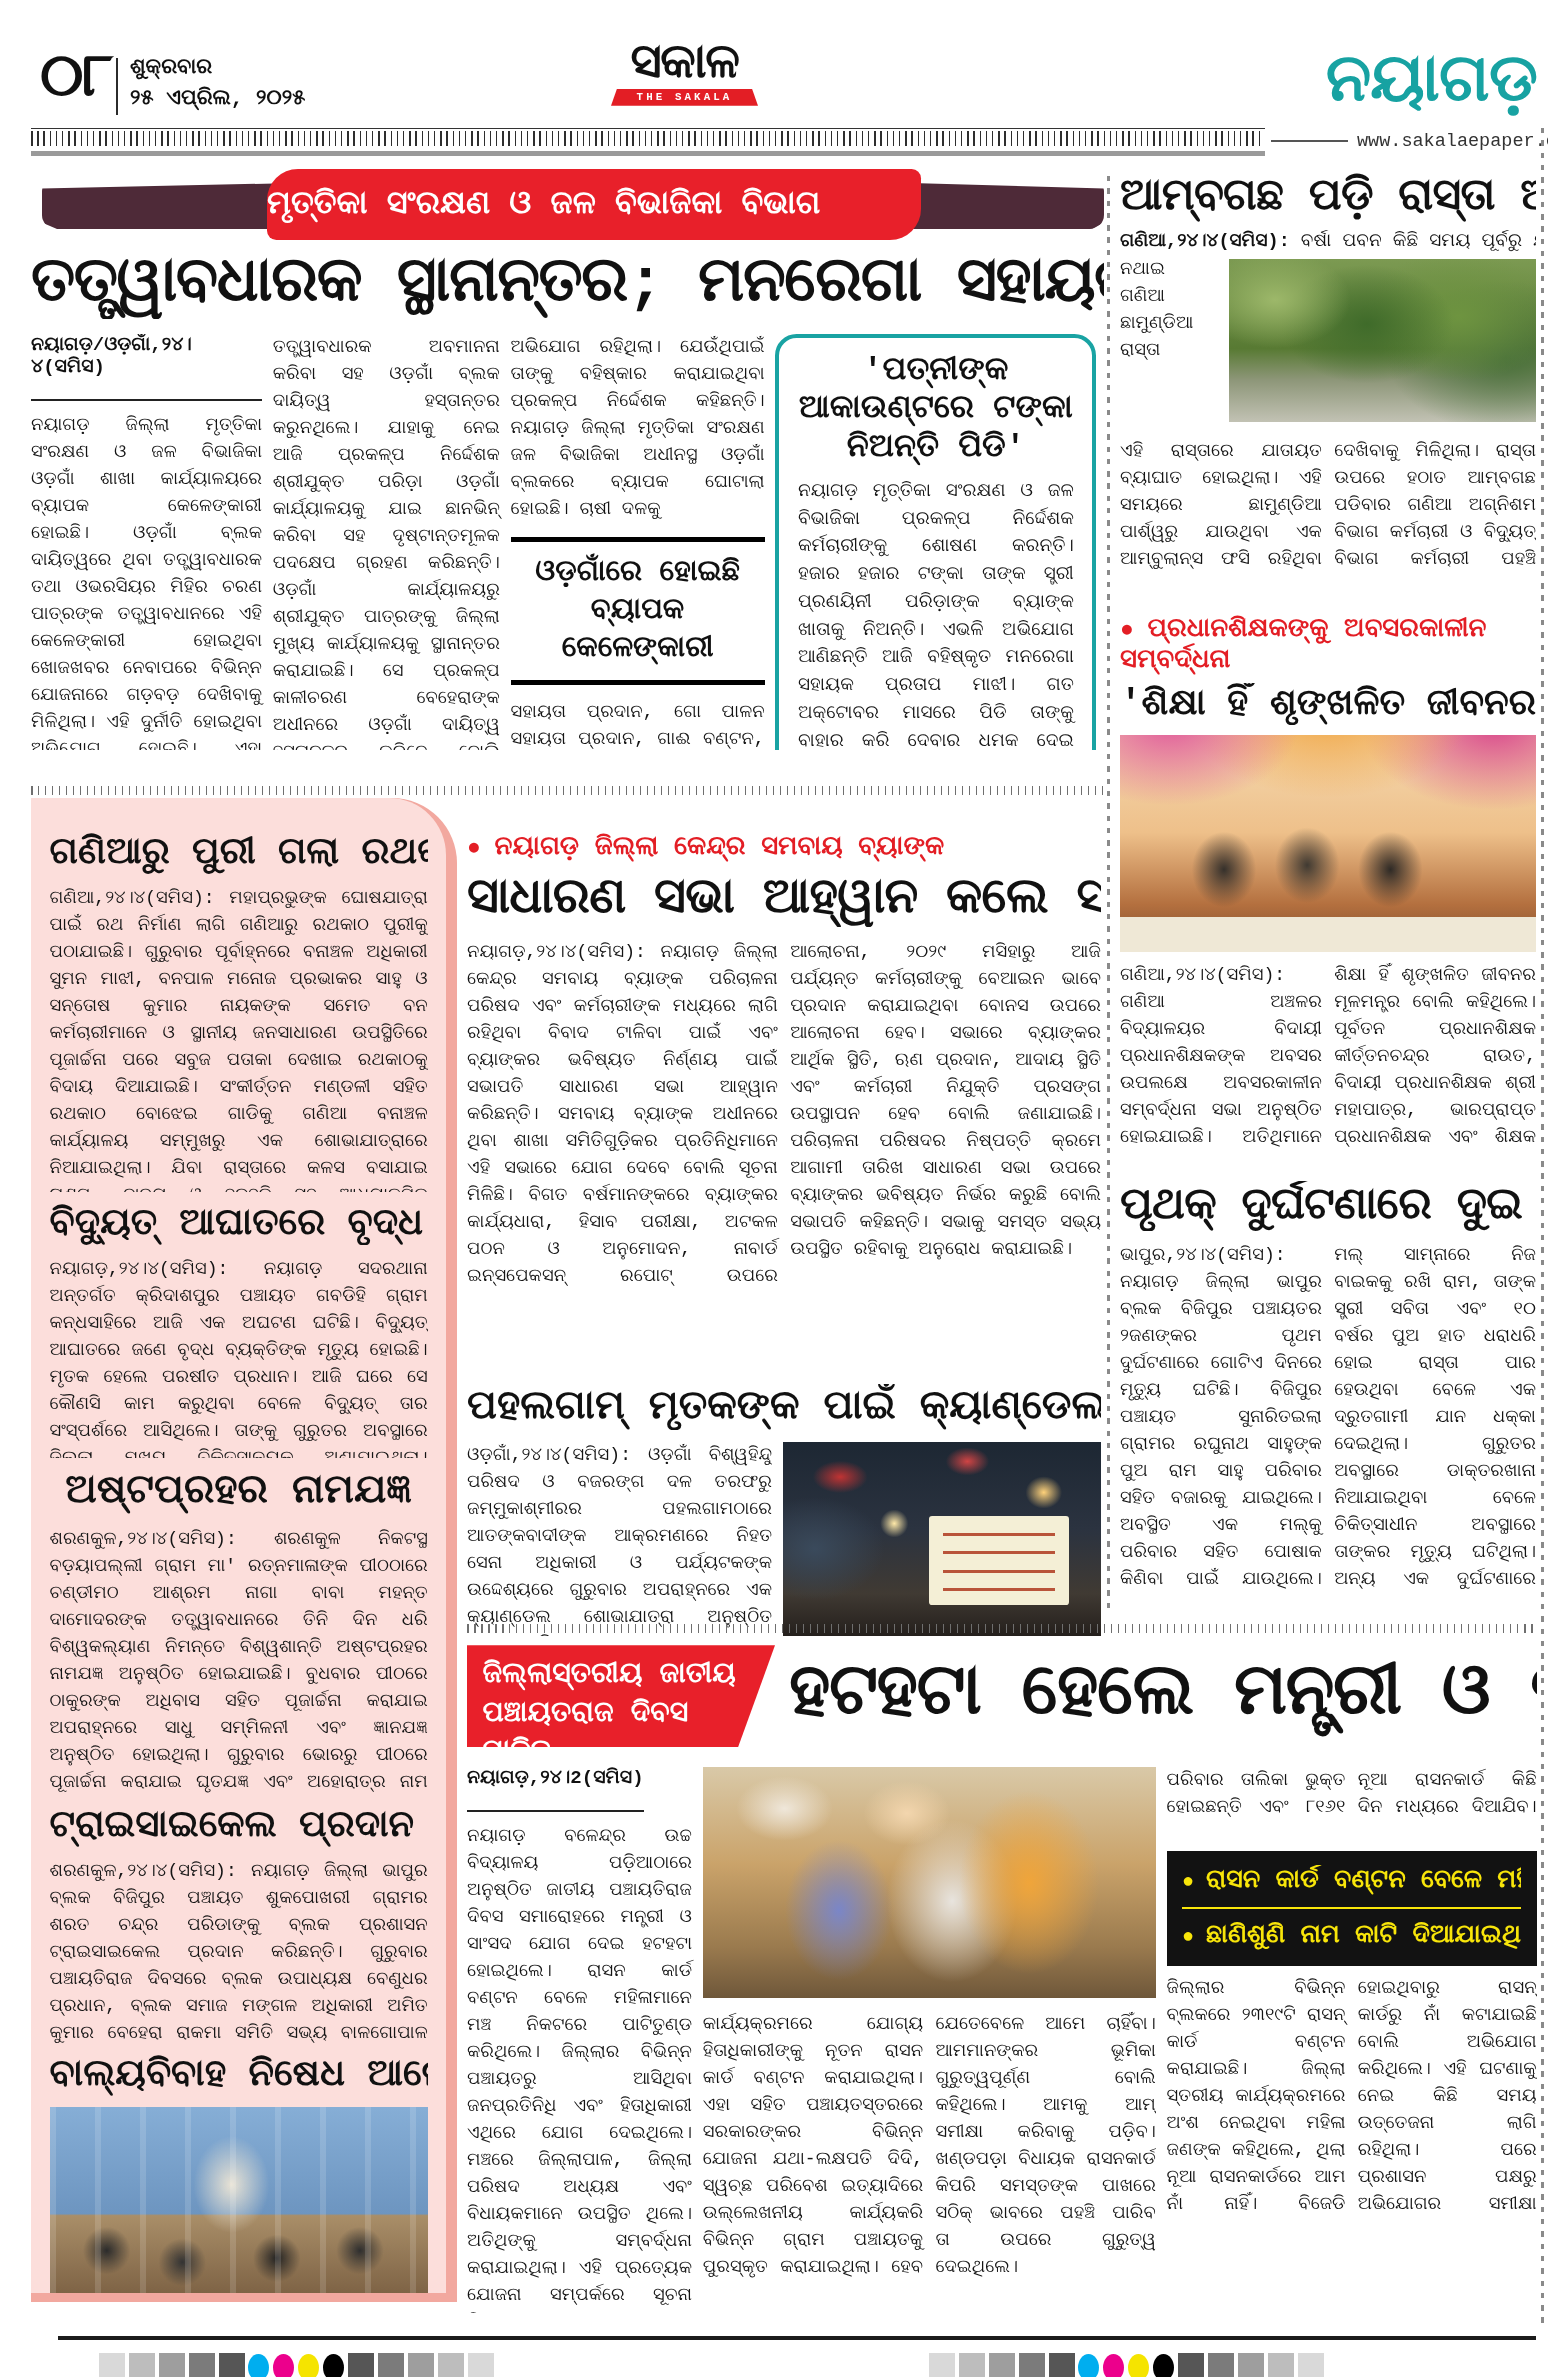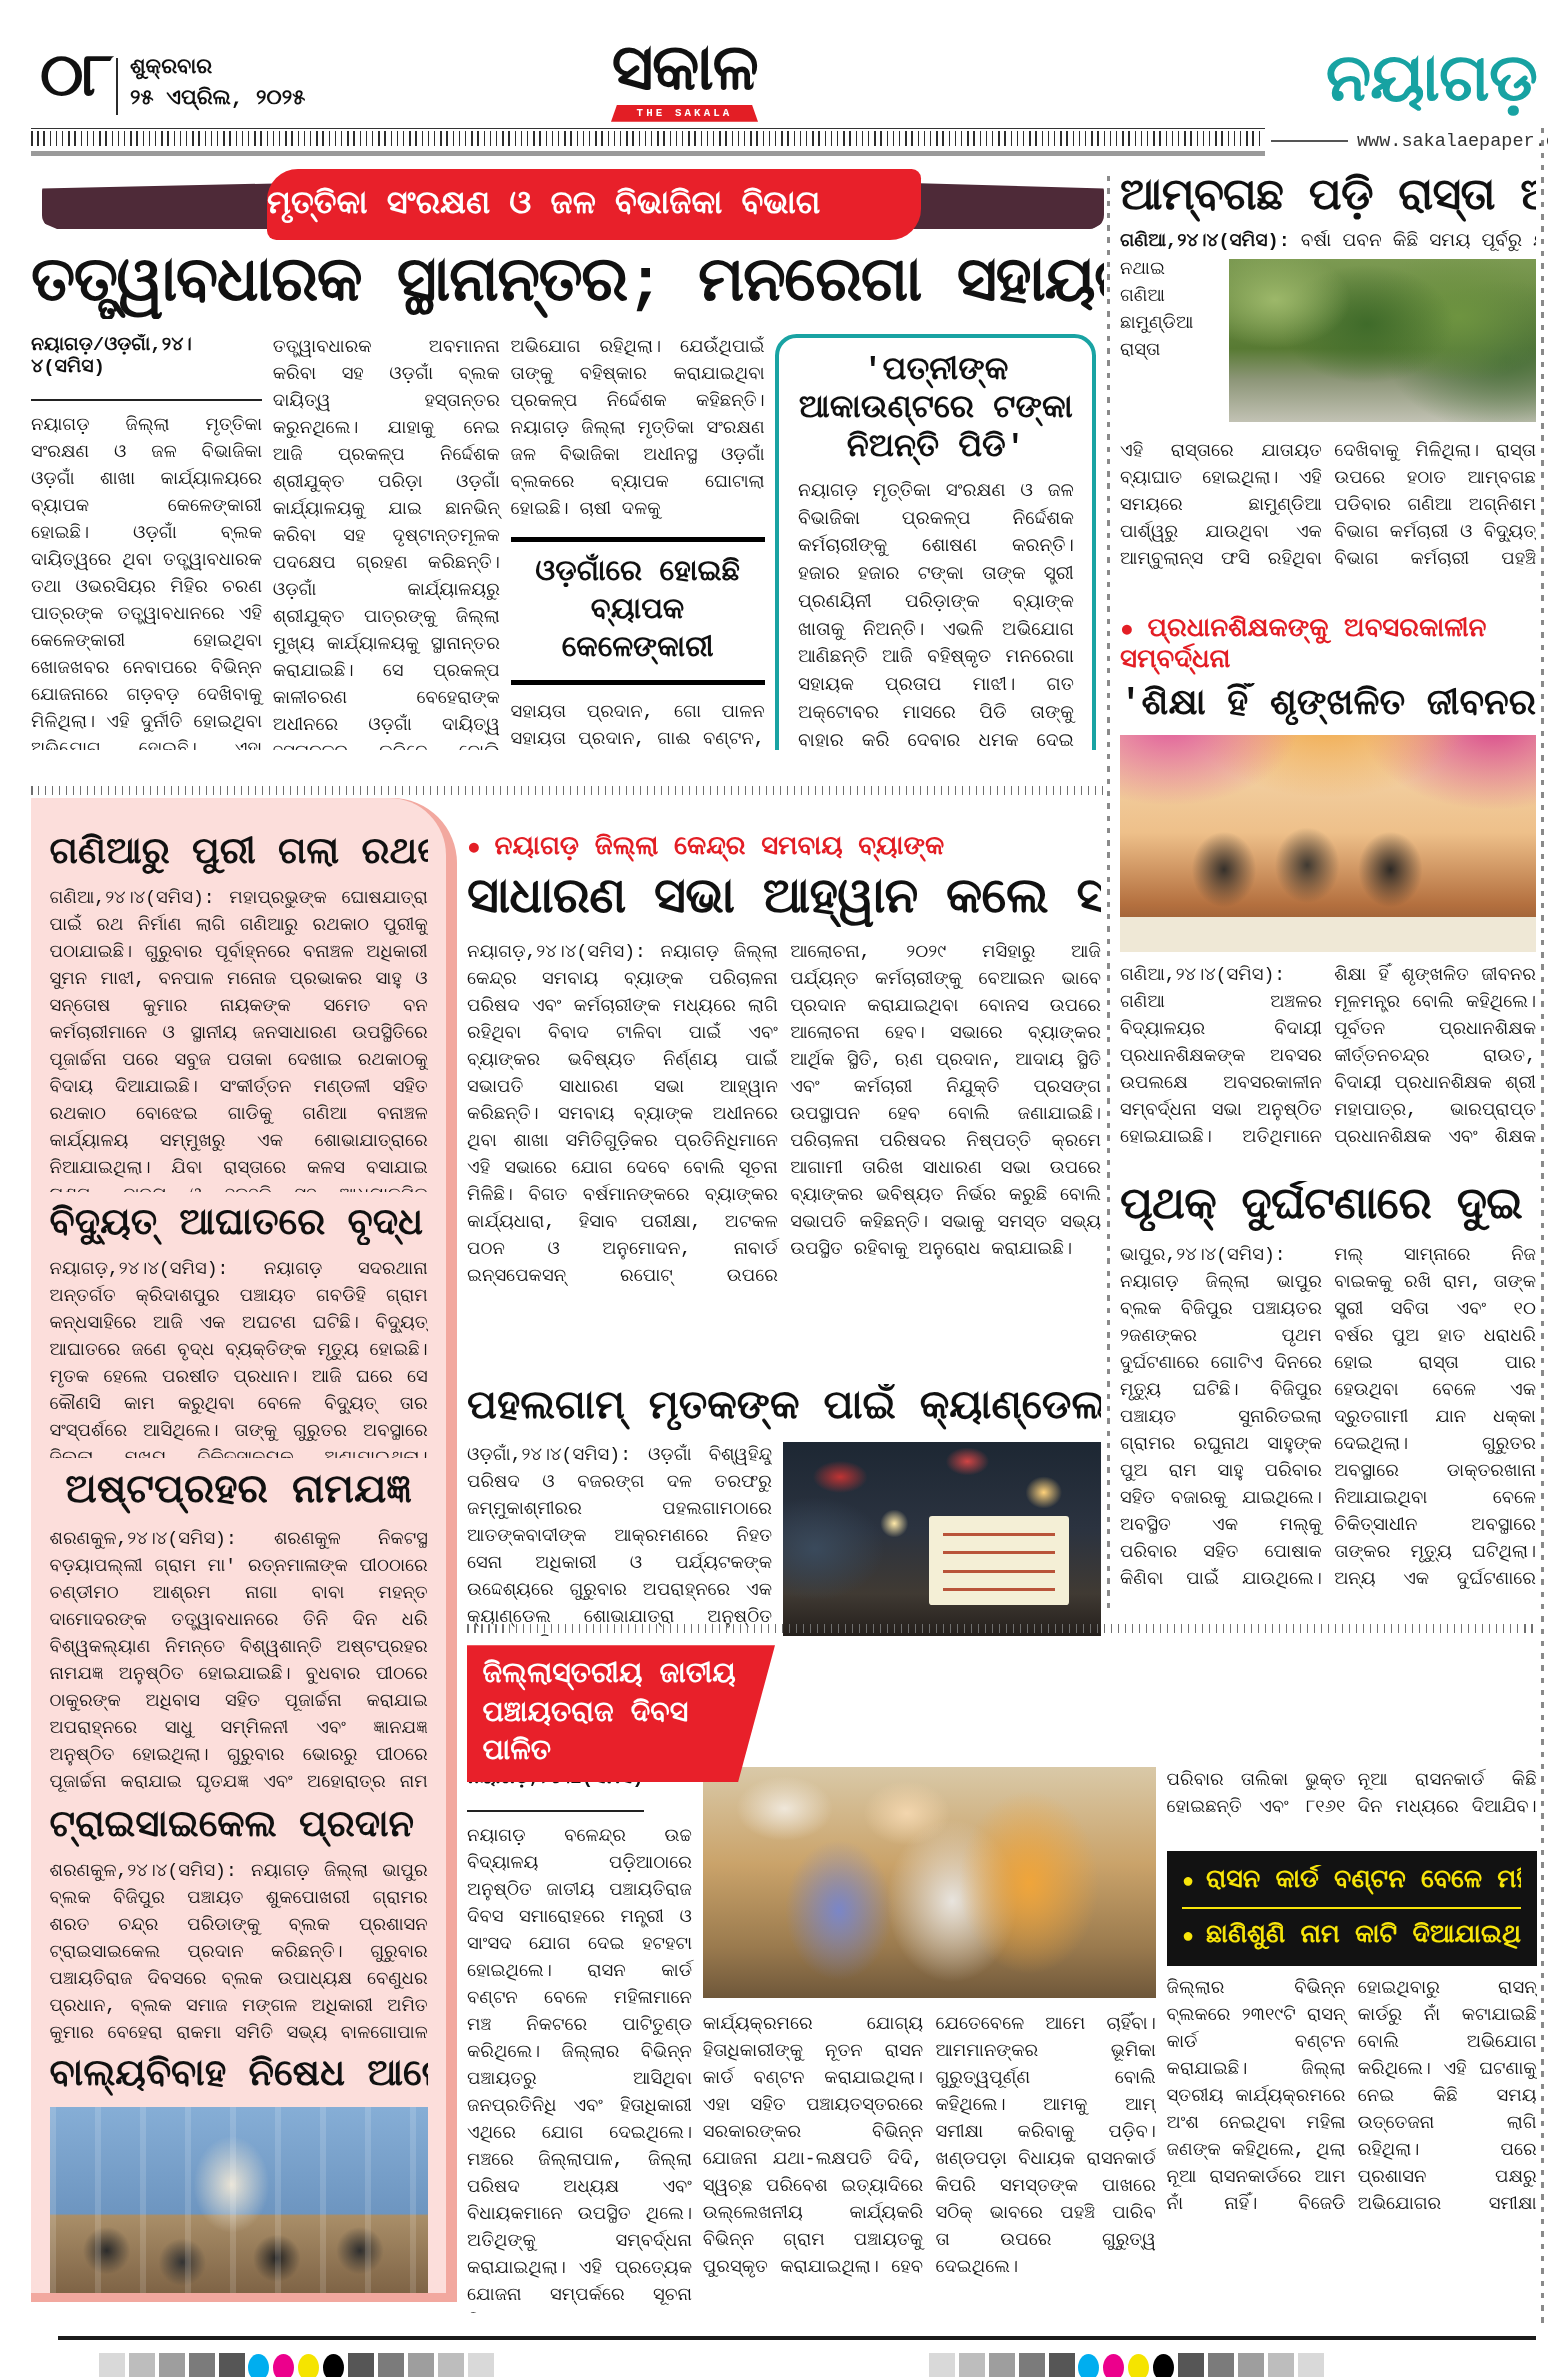--- a/index.html
+++ b/index.html
@@ -4,21 +4,21 @@
 <style>
   html,body{margin:0;padding:0;background:#ffffff;}
   .page{position:relative;width:1548px;height:2377px;background:#fff;overflow:hidden;
         font-family:Liberation Mono, monospace;color:#111;margin-top:18px;}
   
   .pgnum{position:absolute;left:40px;top:26px;font-size:60px;font-weight:900;letter-spacing:-1.5px;}
   .hd-vline{position:absolute;left:116px;top:40px;width:2.3px;height:57px;background:#2b2b2b;}
   .hd-day{position:absolute;left:130px;top:37px;font-size:21px;font-weight:700;}
   .hd-date{position:absolute;left:130px;top:68px;font-size:21px;font-weight:700;}
   .masthead{position:absolute;left:592px;top:21.6px;width:185px;text-align:center;}
-  .masthead .mast-word{font-size:64px;font-weight:900;letter-spacing:-1.5px;line-height:1;}
+  .masthead .mast-word{font-size:48px;font-weight:900;letter-spacing:-1.5px;line-height:1;}
   .mast-ribbon{margin:1.5px auto 0;width:147px;background:#e31e25;color:#fff;font-size:10.8px;
                font-weight:700;letter-spacing:3.1px;padding:2.3px 0;clip-path:polygon(4% 0,96% 0,100% 100%,0 100%);}
   .edition{position:absolute;left:1242px;top:26px;width:295px;text-align:right;
            font-size:66px;font-weight:900;color:#17a2a2;letter-spacing:-0.8px;}
   .hatch-band{position:absolute;left:31px;top:110px;width:1234px;height:21.6px;
               border-top:1.5px solid #333;border-bottom:5.4px solid #9a9a9a;
               background:repeating-linear-gradient(90deg,#2e2e2e 0 1.5px,transparent 1.5px 6.2px);
               background-size:auto 15.4px;background-position:0 2.3px;background-repeat:repeat-x;}
   .hd-dash{position:absolute;left:1271px;top:122px;width:77px;height:2.3px;background:#555;}
   .website{position:absolute;left:1357px;top:113px;font-size:18.5px;color:#333;}
@@ -113,21 +113,21 @@
       radial-gradient(26px 23px at 82% 26%,#ffd27a,transparent 70%),
       radial-gradient(20px 20px at 35% 42%,#ffe9a8,transparent 70%),
       radial-gradient(93px 69px at 10% 55%,#3a4a5c,transparent 75%),
       linear-gradient(180deg,#1d2733 0%,#2b3340 45%,#403a33 78%,#241f1c 100%);}
   .candle-banner{position:absolute;left:46%;top:38%;width:44%;height:46%;background:#f4efd6;
                  border-radius:3.1px;
                  background-image:repeating-linear-gradient(180deg,transparent 0 7.7px,#b9543a 7.7px 10.8px,transparent 10.8px 18.5px);
                  background-size:80% auto;background-position:center 9.3px;background-repeat:no-repeat;}
   
   .bottom{position:absolute;left:467px;top:1618px;width:1070px;}
-  .b-head-row{display:flex;gap:14px;height:102px;margin-top:9.3px;flex-direction:column;}
+  .b-head-row{display:flex;gap:14px;height:102px;margin-top:9.3px;}
   .b-label{width:308px;background:#e8202a;color:#fff;font-weight:900;font-size:28.5px;line-height:1.35;
            padding:10.8px 15.4px;box-sizing:border-box;clip-path:polygon(0 0,100% 0,88% 100%,0 100%);}
   .b-headline{flex:1;font-size:71px;font-weight:900;line-height:99px;white-space:nowrap;
               overflow:hidden;letter-spacing:-1.5px;}
   .b-grid{margin-top:20px;display:grid;grid-template-columns:225px 453px 370px;gap:10.8px;
           height:546px;overflow:hidden;}
   .event-photo{width:100%;height:231px;
      background:
       radial-gradient(100px 131px at 72% 50%,#f0a53a,transparent 70%),
       radial-gradient(93px 116px at 55% 58%,#e8e4de,transparent 70%),

